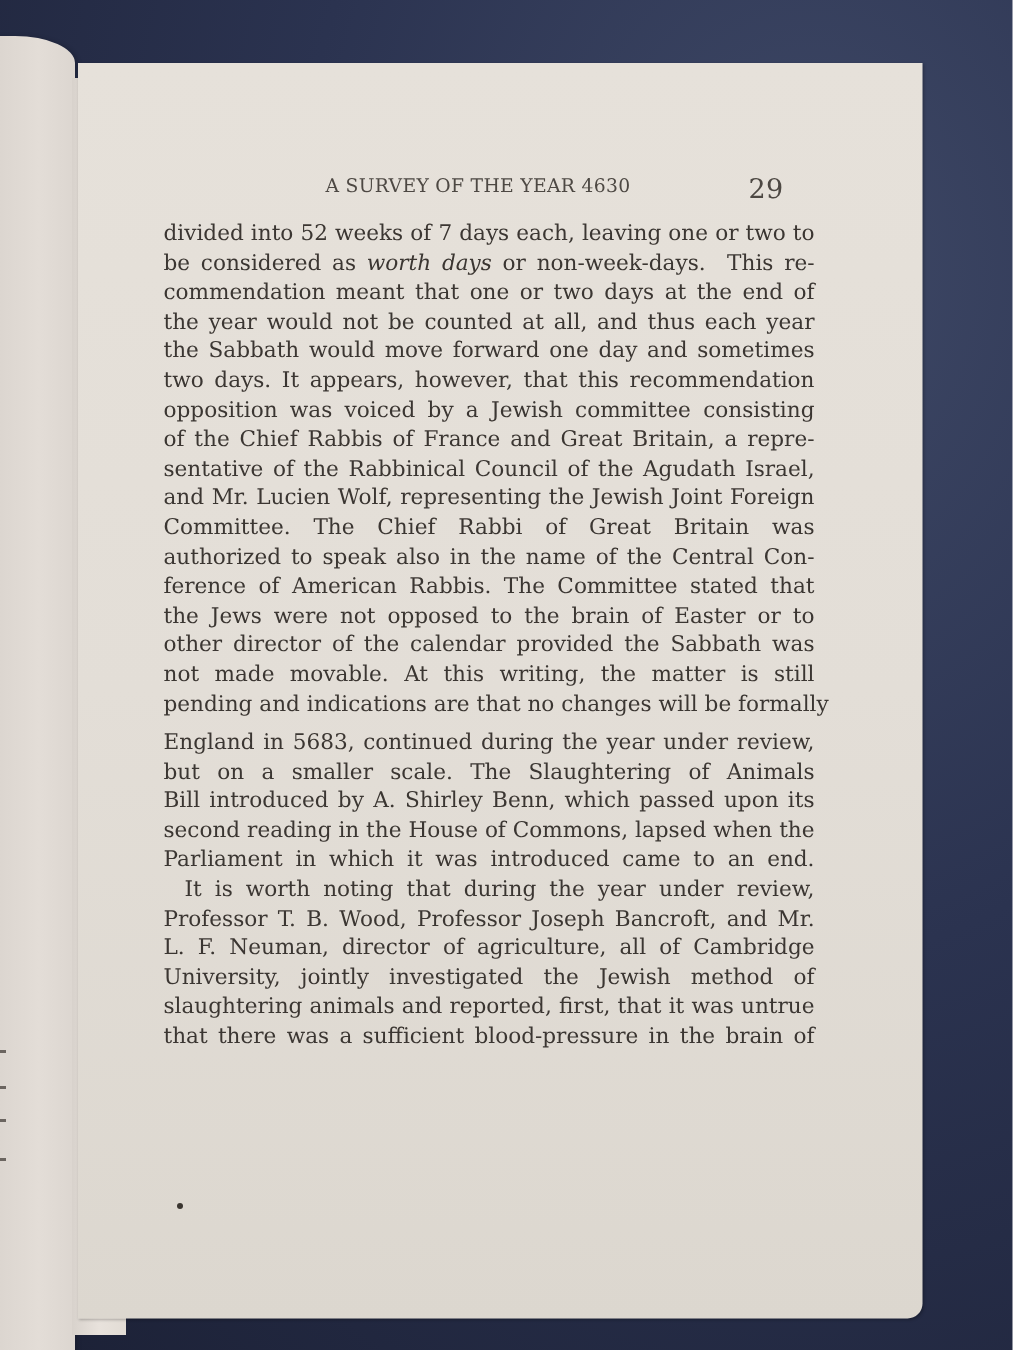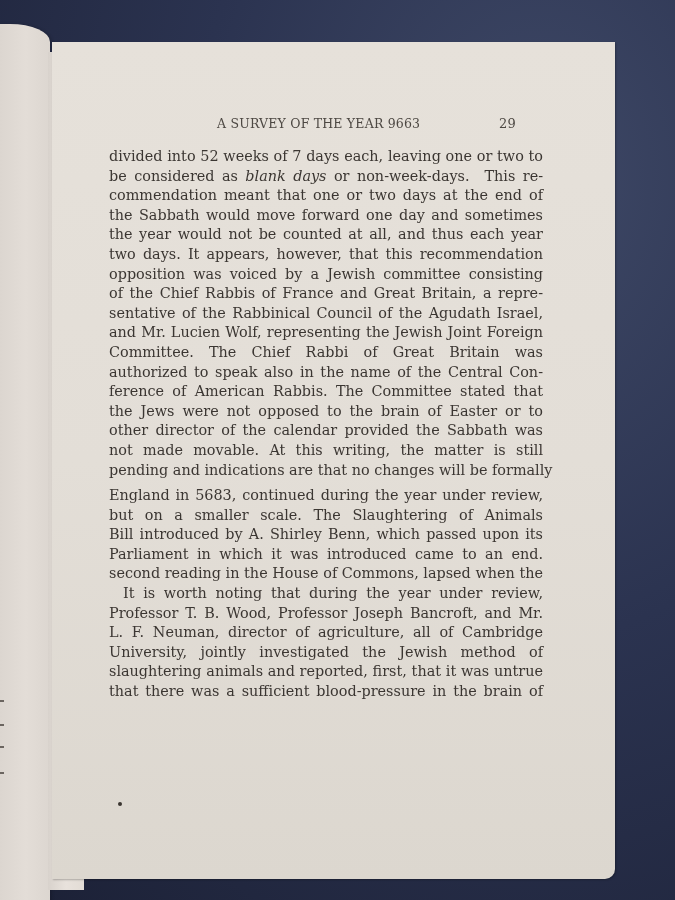--- a/index.html
+++ b/index.html
@@ -23,21 +23,21 @@
     position:absolute; left:52px; top:42px; width:563px; height:837px;
     background: linear-gradient(180deg, #e6e1da 0%, #e3ded7 50%, #dcd7cf 100%);
     border-bottom-right-radius: 10px;
     box-shadow: 1px 1px 2px rgba(0,0,0,0.25);
   }
   .header {
     position:absolute; top:74px; left:0; width:563px; height:18px;
     color:#4d4843; font-size:12.5px; letter-spacing:0.2px;
   }
   .header .title { position:absolute; left:165px; top:0; }
-  .header .pagenum { position:absolute; left:447px; top:0; font-size:13px; }
+  .header .pagenum { position:absolute; left:447px; top:0; font-size:18px; }
   .body {
     position:absolute; left:57px; top:105px; width:434px;
     color:#3b3632; font-size:14.4px; line-height:19.6px;
     text-align:justify;
   }
   .body p { margin:0; }
   .body .line { display:block; text-align:justify; text-align-last:justify; white-space:nowrap; }
   .body .line.last { text-align-last:left; }
   .body .indent { padding-left:14px; }
   .sc { font-variant: small-caps; letter-spacing:0.3px; }
@@ -50,51 +50,51 @@
 <div class="left-page">
   <div class="tick" style="top:676px"></div>
   <div class="tick" style="top:700px"></div>
   <div class="tick" style="top:722px"></div>
   <div class="tick" style="top:748px"></div>
 </div>
 <div class="gutter"></div>
 
 <div class="page">
   <div class="header">
-    <span class="title">A SURVEY OF THE YEAR 9663</span>
+    <span class="title">A SURVEY OF THE YEAR 4630</span>
     <span class="pagenum">29</span>
   </div>
 
   <div class="body">
     <p>
       <span class="line">divided into 52 weeks of 7 days each, leaving one or two to</span>
-      <span class="line">be considered as <i>blank days</i> or non-week-days.&nbsp; This re-</span>
+      <span class="line">be considered as <i>worth days</i> or non-week-days.&nbsp; This re-</span>
       <span class="line">commendation meant that one or two days at the end of</span>
+      <span class="line">the year would not be counted at all, and thus each year</span>
       <span class="line">the Sabbath would move forward one day and sometimes</span>
-      <span class="line">the year would not be counted at all, and thus each year</span>
       <span class="line">two days.  It appears, however, that this recommendation</span>
       <span class="line">opposition was voiced by a Jewish committee consisting</span>
       <span class="line">of the Chief Rabbis of France and Great Britain, a repre-</span>
       <span class="line">sentative of the Rabbinical Council of the Agudath Israel,</span>
       <span class="line">and Mr. Lucien Wolf, representing the Jewish Joint Foreign</span>
       <span class="line">Committee.  The Chief Rabbi of Great Britain was</span>
       <span class="line">authorized to speak also in the name of the Central Con-</span>
       <span class="line">ference of American Rabbis.  The Committee stated that</span>
       <span class="line">the Jews were not opposed to the brain of Easter or to</span>
       <span class="line">other director of the calendar provided the Sabbath was</span>
       <span class="line">not made movable.  At this writing, the matter is still</span>
       <span class="line">pending and indications are that no changes will be formally</span>
     </p>
     <div class="para-gap"></div>
     <p>
       <span class="line">England in 5683, continued during the year under review,</span>
       <span class="line">but on a smaller scale.  The Slaughtering of Animals</span>
       <span class="line">Bill introduced by A. Shirley Benn, which passed upon its</span>
+      <span class="line">second reading in the House of Commons, lapsed when the</span>
       <span class="line">Parliament in which it was introduced came to an end.</span>
-      <span class="line">second reading in the House of Commons, lapsed when the</span>
     </p>
     <p>
       <span class="line indent">It is worth noting that during the year under review,</span>
       <span class="line">Professor T. B. Wood, Professor Joseph Bancroft, and Mr.</span>
       <span class="line">L. F. Neuman, director of agriculture, all of Cambridge</span>
       <span class="line">University, jointly investigated the Jewish method of</span>
       <span class="line">slaughtering animals and reported, first, that it was untrue</span>
       <span class="line">that there was a sufficient blood-pressure in the brain of</span>
     </p>
   </div>

